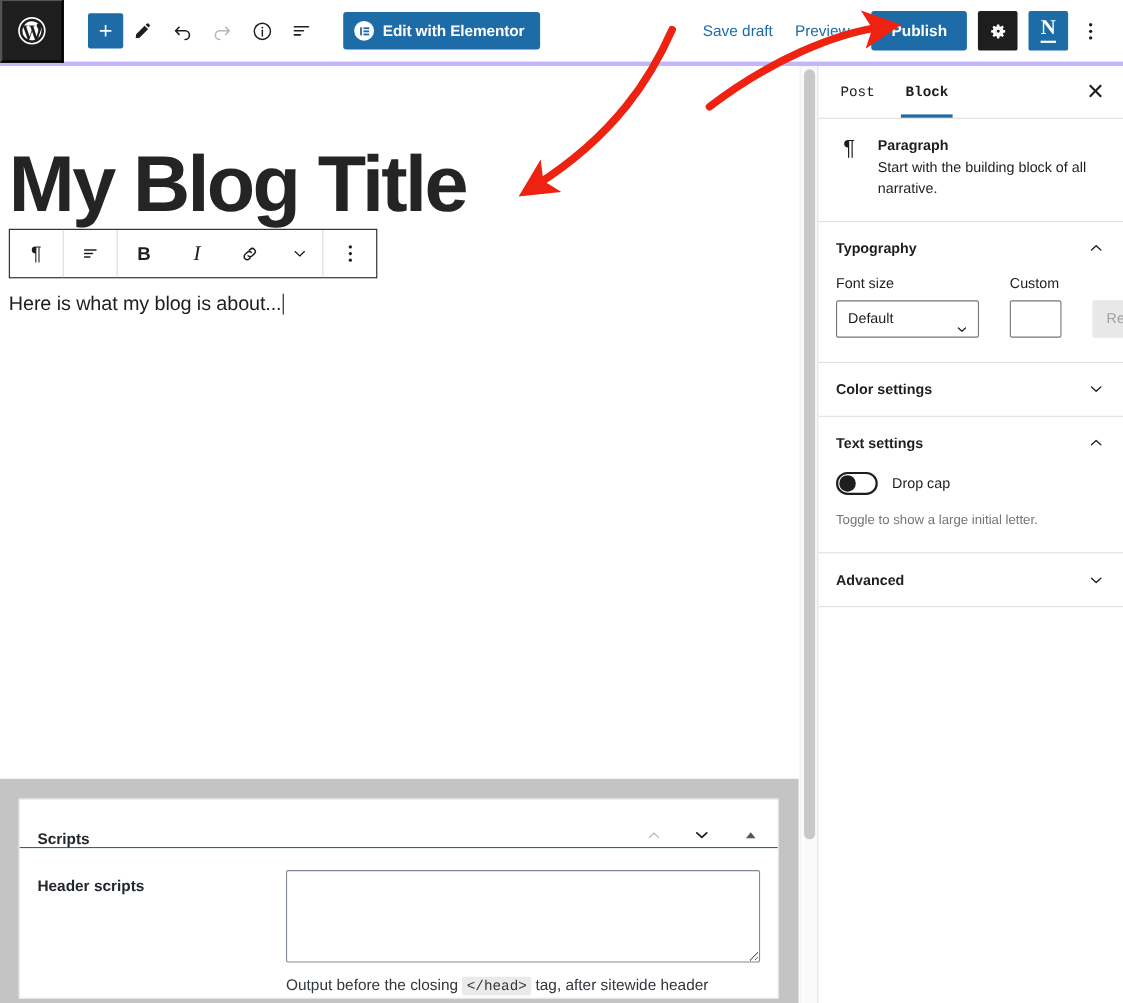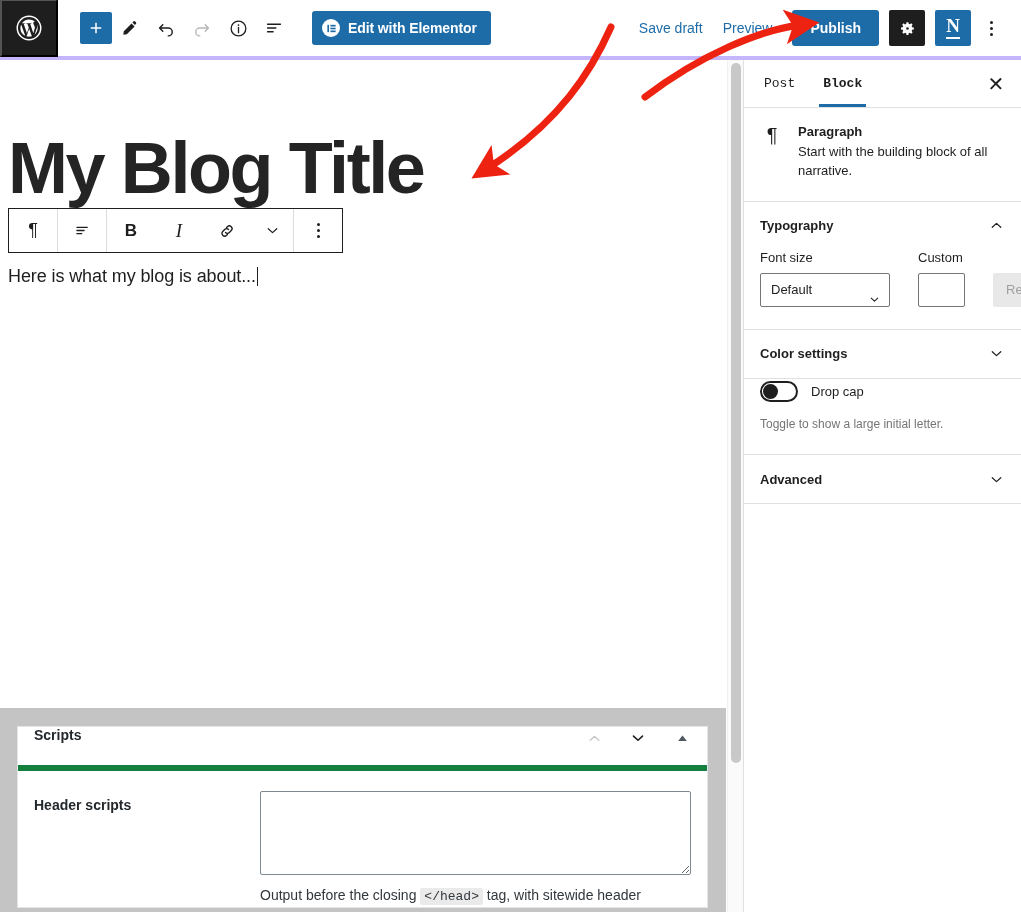--- a/index.html
+++ b/index.html
@@ -126,22 +126,22 @@
   
   .metabox-area {
     position: absolute; top: 708px; left: 0; width: 726px; height: 204px;
     background: #c4c4c4;
   }
   .metabox {
     position: absolute; left: 17px; top: 18px; width: 691px;
     background: #fff; border: 1px solid #e2e4e7;
   }
   .mb-header {
-    height: 44px; display: flex; align-items: flex-start;
-    padding: 0 14px 0 16px; border-bottom: 6px solid #15803d;
+    height: 44px; display: flex; align-items: flex-end;
+    padding: 0 14px 0 16px; border-bottom: 1px solid #15803d;
   }
   .mb-title { font-size: 14px; font-weight: bold; color: #23282d; }
   .mb-actions { margin-left: auto; display: flex; align-items: center; gap: 22px; }
   .mb-ic {
     background: transparent; border: none; cursor: pointer; padding: 0;
     display: flex; align-items: center; justify-content: center;
     width: 22px; height: 22px;
   }
   .mb-body { padding: 20px 16px 0 16px; display: flex; }
   .mb-label {
@@ -411,21 +411,21 @@
         </button>
       </div>
     </div>
     <div class="mb-body">
       <div class="mb-label">Header scripts</div>
       <div class="mb-field">
         <textarea class="mb-textarea" style=""></textarea>
         <div class="mb-help">
           <span>Output before the closing</span>
           <span class="code-tag">&lt;/head&gt;</span>
-          <span>tag, with sitewide header</span>
+          <span>tag, after sitewide header</span>
         </div>
       </div>
     </div>
   </div>
 </div>
 
 <div class="sidebar">
 
   <div class="sb-tabs">
     <button class="sb-tab">Post</button>
@@ -479,20 +479,28 @@
       <span class="sb-panel-title">Color settings</span>
       <span class="sb-chev">
         <svg width="17" height="17" viewBox="0 0 24 24" aria-hidden="true">
           <path d="M6 9.5 12 15l6-5.5" fill="none" stroke="#1e1e1e" stroke-width="1.7" stroke-linecap="round" stroke-linejoin="round"></path>
         </svg>
       </span>
     </button>
   </div>
 
   <div class="sb-panel">
+    <button class="sb-panel-head">
+      <span class="sb-panel-title">Text settings</span>
+      <span class="sb-chev">
+        <svg width="17" height="17" viewBox="0 0 24 24" aria-hidden="true">
+          <path d="M6 14.5 12 9l6 5.5" fill="none" stroke="#1e1e1e" stroke-width="1.7" stroke-linecap="round" stroke-linejoin="round"></path>
+        </svg>
+      </span>
+    </button>
     <div class="sb-panel-body">
       <div class="toggle-row">
         <button class="toggle">
           <span class="knob"></span>
         </button>
         <span class="toggle-label">Drop cap</span>
       </div>
       <div class="help-text">Toggle to show a large initial letter.</div>
     </div>
   </div>

